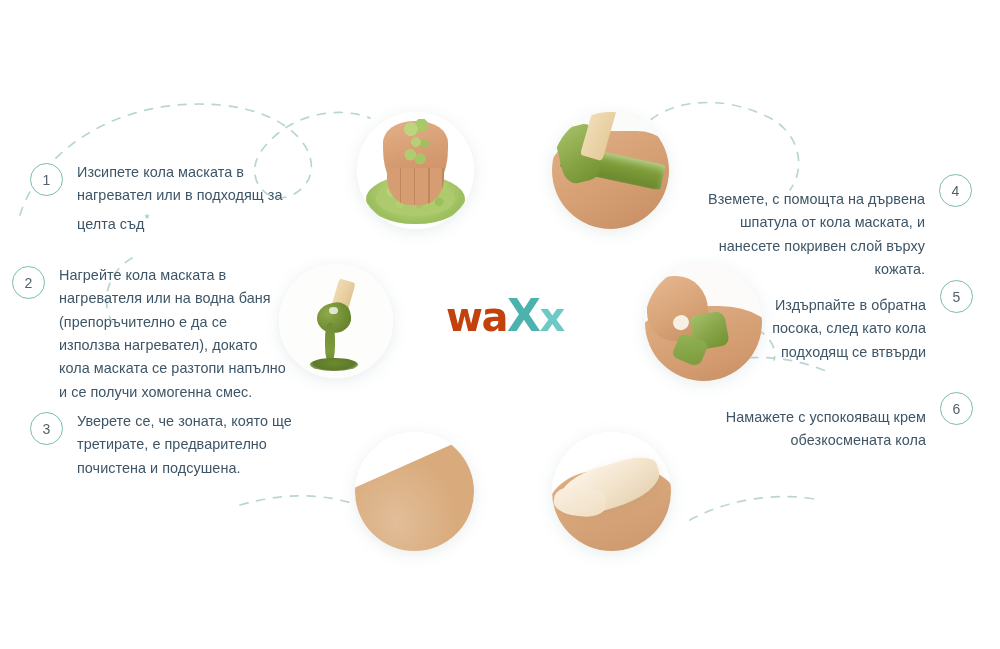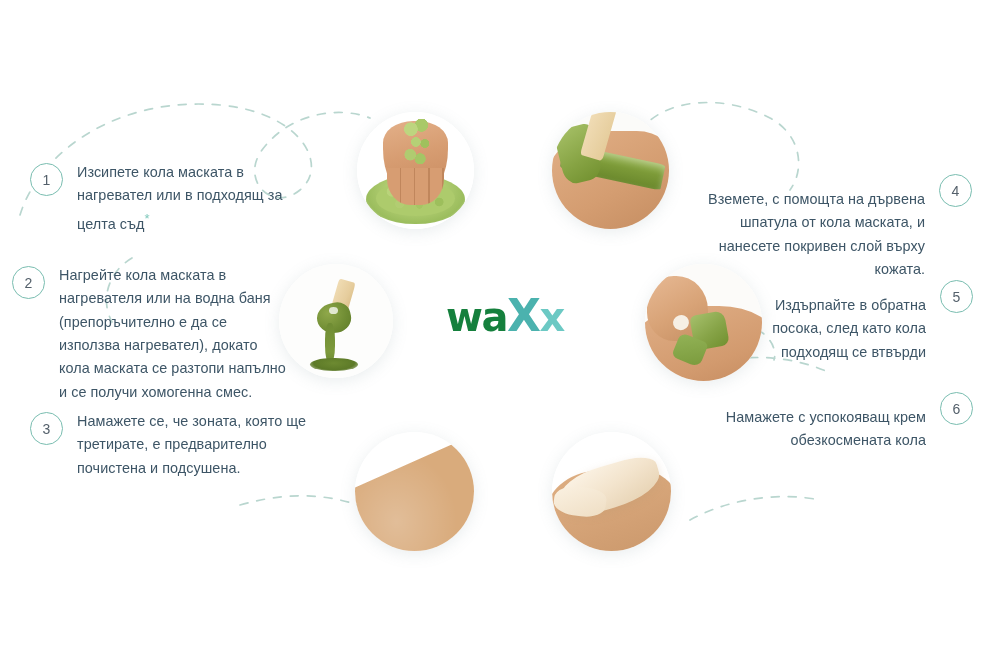--- a/index.html
+++ b/index.html
@@ -331,21 +331,21 @@
   
   #logo {
     position: absolute;
     display: flex;
     align-items: baseline;
     font-family: "DejaVu Sans", sans-serif;
     font-weight: bold;
     font-size: 40px;
     letter-spacing: -1.5px;
   }
-  #logo .seg-wa { color: #15803d; }
+  #logo .seg-wa { color: #c2410c; }
   #logo .seg-x1 { color: #4bb2ae; font-size: 44px; }
   #logo .seg-x2 { color: #6cc9c4; }
 </style>
 </head>
 <body>
 
 <div id="infographic">
 
   <svg id="connector-layer" viewBox="0 0 1000 649" xmlns="http://www.w3.org/2000/svg">
     <g fill="none" stroke="#b9d6cf" stroke-width="1.7" stroke-linecap="round" stroke-dasharray="8 9">
@@ -419,21 +419,21 @@
     <div class="step-text"><span>Изсипете кола маската в нагревател или в подходящ за целта съд</span><span class="footnote-mark">*</span></div>
   </div>
 
   <div class="step left" style="left:12px; top:264px; width:278px;">
     <div class="step-badge">2</div>
     <div class="step-text">Нагрейте кола маската в нагревателя или на водна баня (препоръчително е да се използва нагревател), докато кола маската се разтопи напълно и се получи хомогенна смес.</div>
   </div>
 
   <div class="step left" style="left:30px; top:410px; width:290px;">
     <div class="step-badge">3</div>
-    <div class="step-text">Намажете се, че зоната, която ще третирате, е предварително почистена и подсушена.</div>
+    <div class="step-text">Уверете се, че зоната, която ще третирате, е предварително почистена и подсушена.</div>
   </div>
 
   <div class="step right" style="left:680px; top:172px; width:292px;">
     <div class="step-badge">4</div>
     <div class="step-text">Вземете, с помощта на дървена шпатула от кола маската, и нанесете покривен слой върху кожата.</div>
   </div>
 
   <div class="step right" style="left:737px; top:278px; width:236px;">
     <div class="step-badge">5</div>
     <div class="step-text">Издърпайте в обратна посока, след като кола подходящ се втвърди</div>

